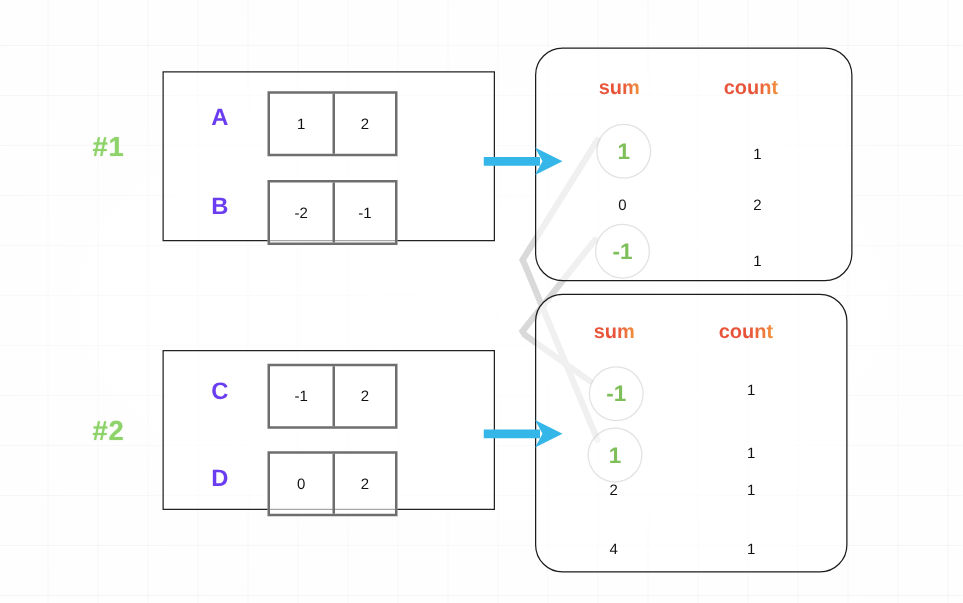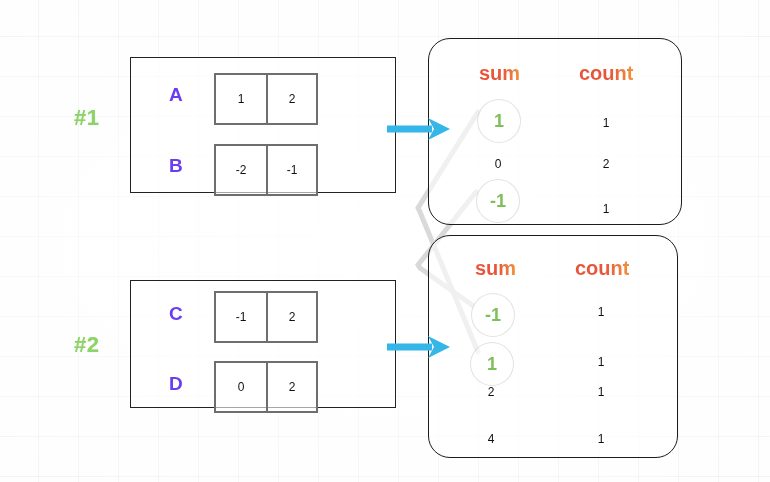--- a/index.html
+++ b/index.html
@@ -93,21 +93,21 @@
     border: 1.6px solid #1c1c1c;
     border-radius: 22px;
     box-sizing: border-box;
     background: rgba(255,255,255,0.6);
   }
   #agg-table-1 { left: 428px; top: 38px; width: 254px; height: 187px; }
   #agg-table-2 { left: 428px; top: 235px; width: 250px; height: 223px; }
 
   .agg-head {
     position: absolute;
-    font-size: 20px;
+    font-size: 16px;
     font-weight: 700;
     color: #e8543a;
     background: linear-gradient(90deg, #e8543a 0%, #e8543a 55%, #f0933c 100%);
     -webkit-background-clip: text;
     background-clip: text;
     -webkit-text-fill-color: transparent;
     white-space: nowrap;
   }
 
   .agg-val {

